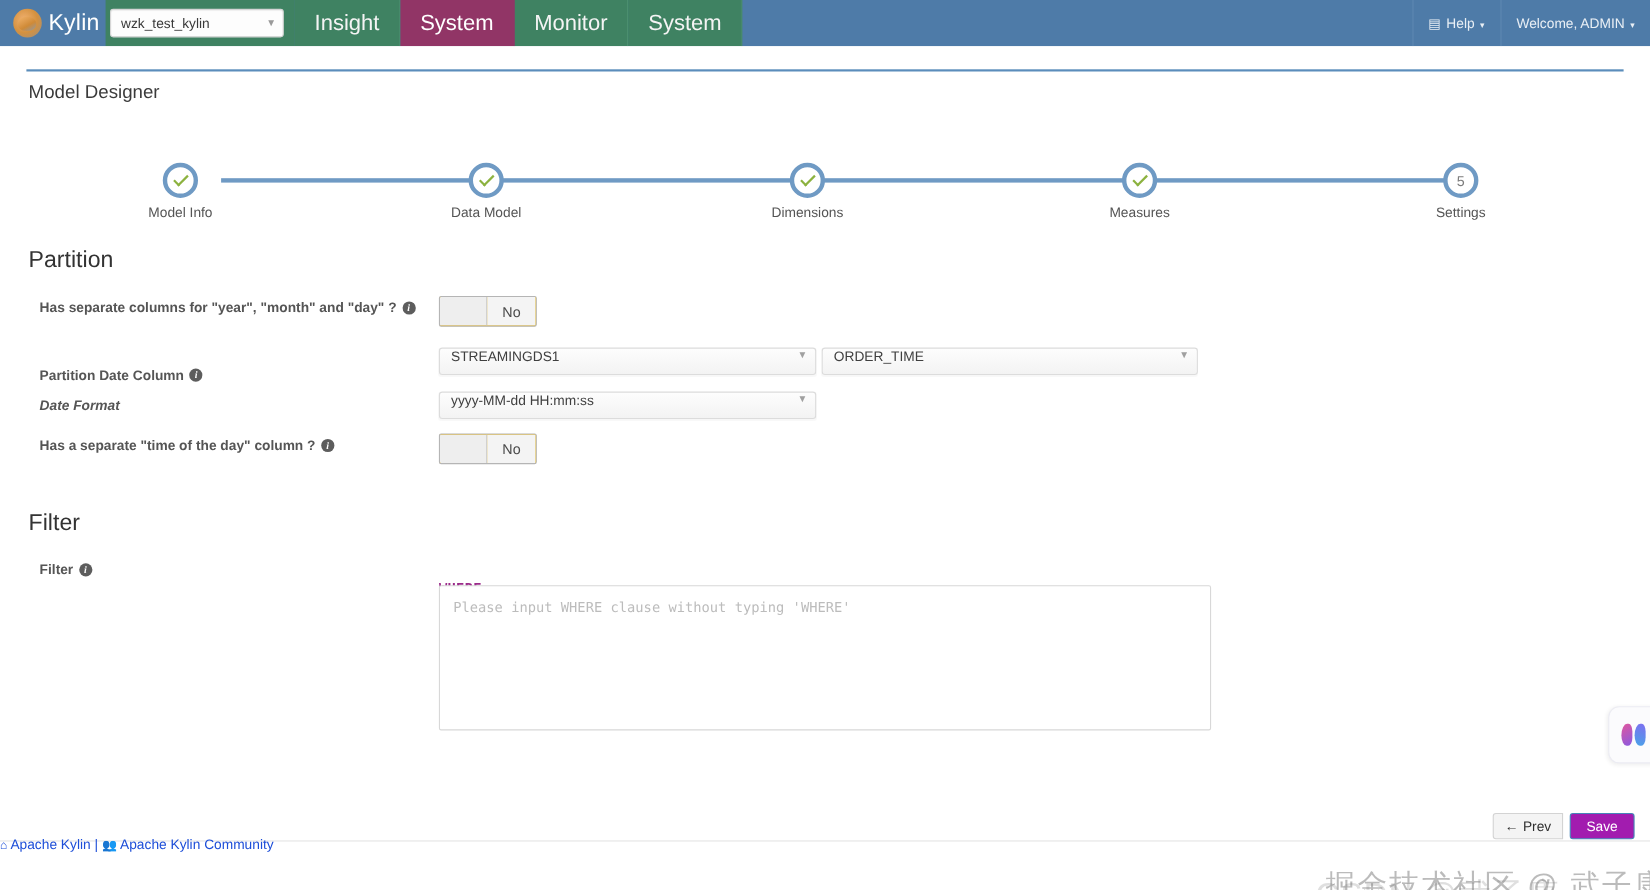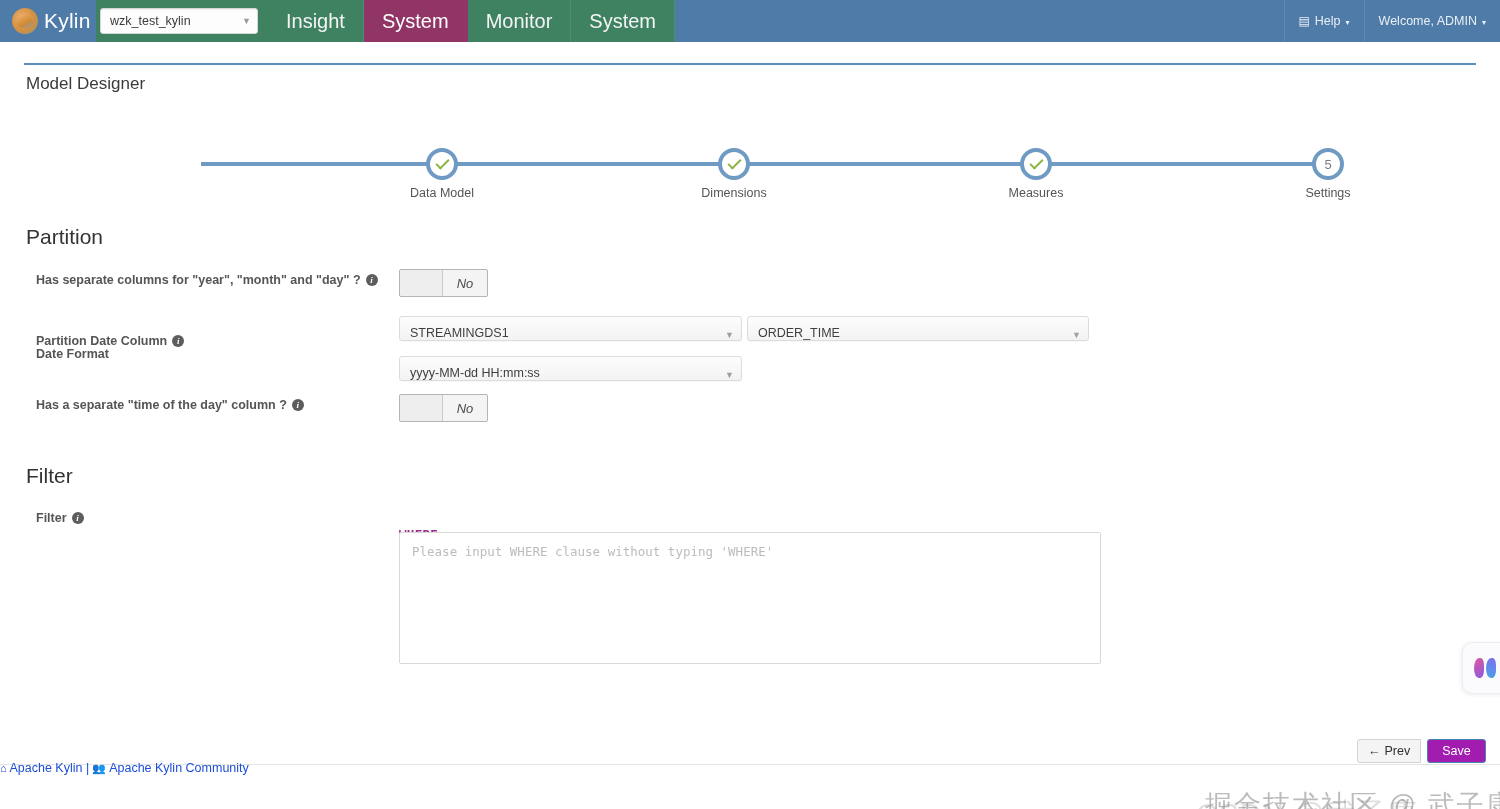--- a/index.html
+++ b/index.html
@@ -162,41 +162,40 @@
 
   
   .toggle {
     position: absolute;
     width: 89px; height: 28px;
     border: 1px solid #b5b5b5;
     border-radius: 2px;
     display: flex;
     overflow: hidden;
     background: #eab308;
-    font-style: italic;
   }
   .toggle .knob {
     width: 43px; height: 100%;
     background: #eeeeee;
     border-right: 1px solid #c9c9c9;
   }
   .toggle .state {
     flex: 1; display: flex; align-items: center; justify-content: center;
     background: #f4f4f4;
     font-size: 13px; color: #4b4b4b;
   }
 
   
   .sel {
     position: absolute;
     height: 25px;
     background: linear-gradient(#fdfdfd, #f3f3f3);
     border: 1px solid #dcdcdc;
     border-radius: 3px;
-    display: flex; align-items: flex-end;
+    display: flex; align-items: flex-start;
     padding: 0 7px 0 10px;
     font-size: 12.5px; color: #3f3f3f;
     box-shadow: 0 1px 1px rgba(0,0,0,.03);
     gap: 20px;
   }
   .sel .caret { margin-left: auto; color: #a0a0a0; font-size: 9px; }
 
   
   .where-badge {
     position: absolute;
@@ -336,20 +335,26 @@
 </div>
 
 <div class="page">
 
   <div class="top-rule"></div>
   <div class="page-title">Model Designer</div>
 
   <div class="steps">
     <div class="steps-line"></div>
 
+    <div class="step" style="left:53px;">
+      <div class="circle">
+        <span class="check"></span>
+      </div>
+      <div class="label">Model Info</div>
+    </div>
 
     <div class="step" style="left:623px;">
       <div class="circle">
         <span class="check"></span>
       </div>
       <div class="label">Dimensions</div>
     </div>
 
     <div class="step" style="left:331px;">
       <div class="circle">
@@ -388,21 +393,21 @@
   </div>
   <div class="sel" style="top:274px;left:399px;width:343px;">
     <span>STREAMINGDS1</span>
     <span class="caret">▼</span>
   </div>
   <div class="sel" style="top:274px;left:747px;width:342px;">
     <span>ORDER_TIME</span>
     <span class="caret">▼</span>
   </div>
 
-  <div class="form-label" style="top:305px;">
+  <div class="form-label" style="top:320px;font-style:italic;">
     <span>Date Format</span>
   </div>
   <div class="sel" style="top:314px;left:399px;width:343px;">
     <span>yyyy-MM-dd HH:mm:ss</span>
     <span class="caret">▼</span>
   </div>
 
   <div class="form-label" style="top:356px;">
     <span>Has a separate "time of the day" column ?</span>
     <span class="info-icon">i</span>

